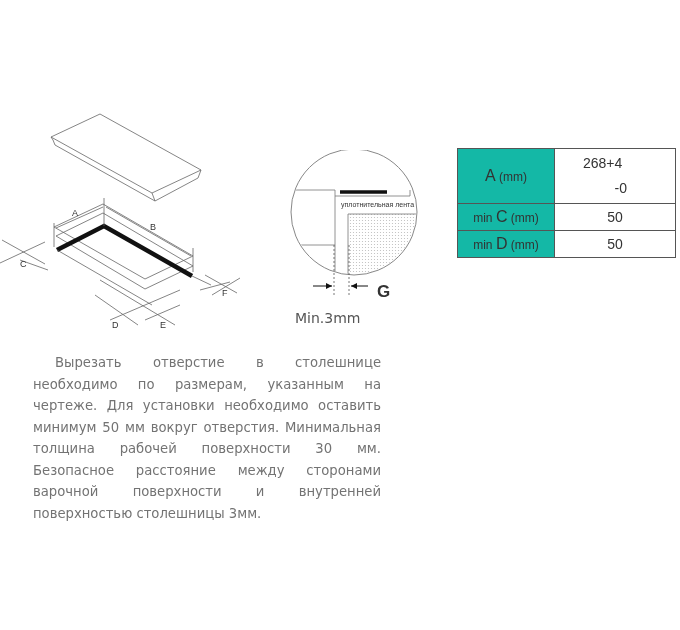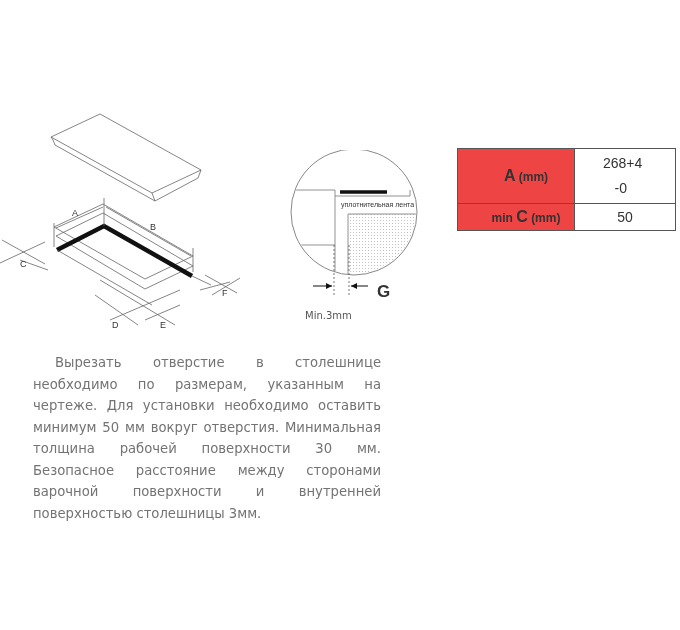--- a/index.html
+++ b/index.html
@@ -1,26 +1,26 @@
 <!DOCTYPE html>
 <html><head>
 <meta charset="utf-8">
 <style>
   html,body{margin:0;padding:0;background:#fff;}
   body{width:680px;height:630px;position:relative;overflow:hidden;font-family:"Liberation Sans",sans-serif;color:#333;}
   .diagram{position:absolute;left:0;top:110px;width:250px;height:230px;}
   .detail{position:absolute;left:280px;top:150px;width:160px;height:190px;}
-  .detail-label{position:absolute;left:305px;top:310px;font-family:"DejaVu Sans",sans-serif;font-size:10px;color:#555;}
+  .detail-label{position:absolute;left:295px;top:310px;font-family:"DejaVu Sans",sans-serif;font-size:14px;color:#555;}
   .seal-label{position:absolute;left:341px;top:201px;font-size:7px;color:#333;font-family:"Liberation Sans",sans-serif;white-space:nowrap;}
   .g-label{position:absolute;left:377px;top:282px;font-size:17px;font-weight:bold;color:#333;}
   .desc{position:absolute;left:33px;top:352px;width:348px;font-family:"DejaVu Sans",sans-serif;font-size:13.2px;line-height:21.5px;color:#737373;text-align:justify;text-align-last:left;}
   .desc p{margin:0;text-indent:22px;}
   table.spec{position:absolute;left:457px;top:148px;width:219px;border-collapse:collapse;}
   table.spec td{border:1.5px solid #555;padding:0;text-align:center;color:#333;}
-  table.spec td.k{width:96px;background:#ef4444;font-weight:bold;font-size:12px;padding-left:20px;}
+  table.spec td.k{width:96px;background:#14b8a6;font-weight:normal;font-size:12px;}
   table.spec td.k .big{font-size:16px;}
   table.spec td.v{font-size:14px;background:#fff;}
   .tall td{height:54px;}
   .short td{height:26px;}
   .v2{position:relative;height:54px;}
   .v2 .top{position:absolute;left:0;right:0;top:6px;text-align:left;padding-left:28px;}
   .v2 .bot{position:absolute;right:48px;top:31px;}
 </style>
 </head>
 <body>
@@ -118,14 +118,22 @@
     </td>
   </tr>
   <tr class="short">
     <td class="k">
       <span>min</span>
       <span class="big">C</span>
       <span>(mm)</span>
     </td>
     <td class="v">50</td>
   </tr>
+  <tr class="short">
+    <td class="k">
+      <span>min</span>
+      <span class="big">D</span>
+      <span>(mm)</span>
+    </td>
+    <td class="v">50</td>
+  </tr>
 </tbody>
   </table>
 
 </body></html>

